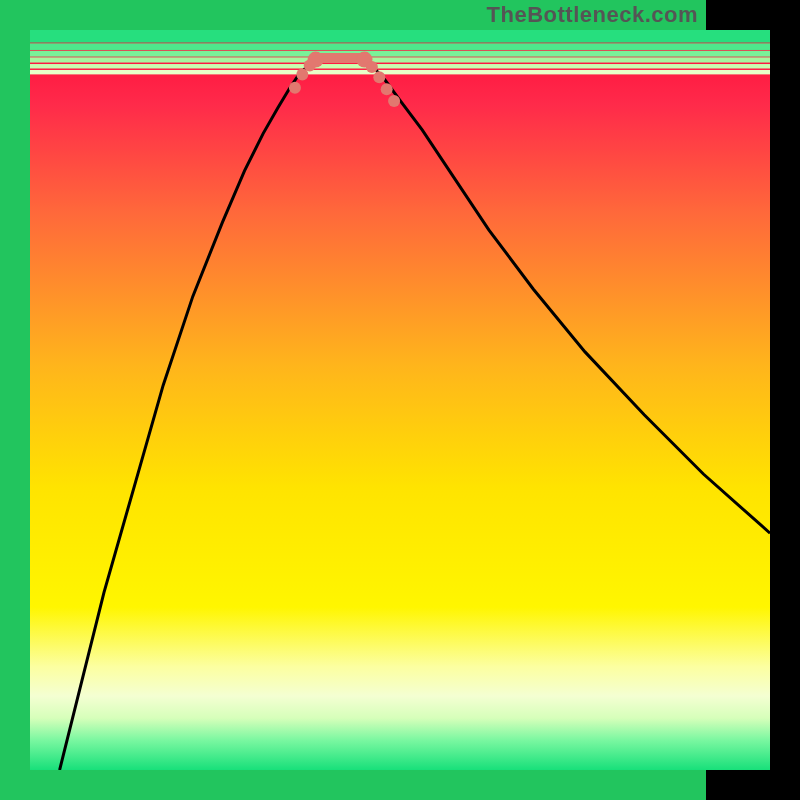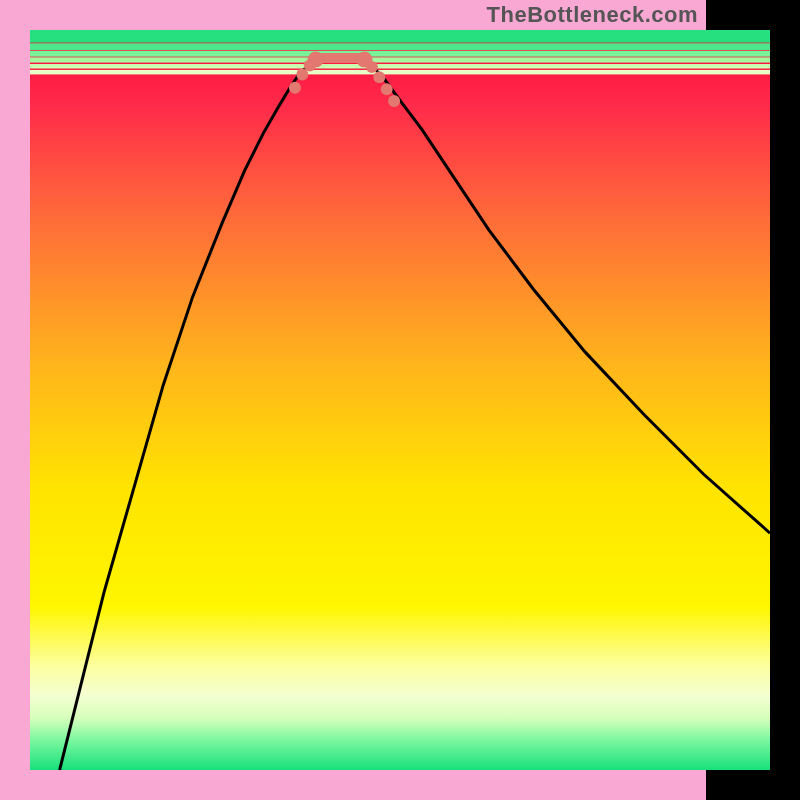--- a/index.html
+++ b/index.html
@@ -7,21 +7,21 @@
     padding: 0;
     width: 800px;
     height: 800px;
     background: #000;
     font-family: Arial, Helvetica, sans-serif;
   }
   .outer {
     position: relative;
     width: 706px;
     height: 800px;
-    background: #f9a8d4;
+    background: #22c55e;
   }
   .watermark {
     position: absolute;
     top: 2px;
     right: 8px;
     color: #555555;
     font-size: 22px;
     font-weight: bold;
     letter-spacing: 0.5px;
     z-index: 5;

